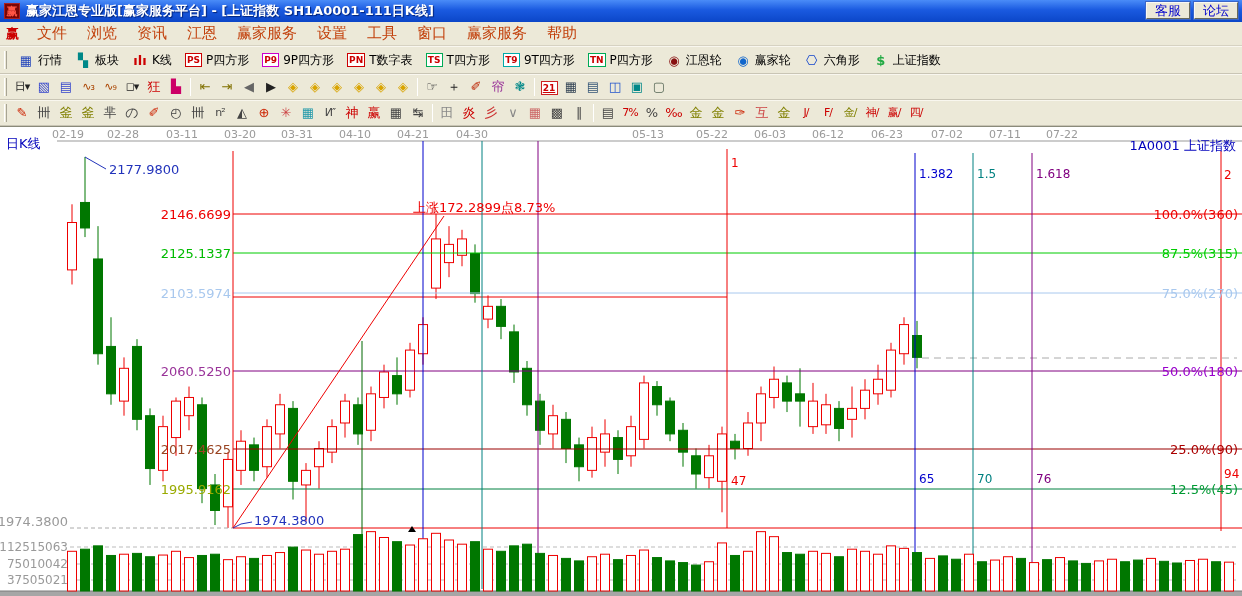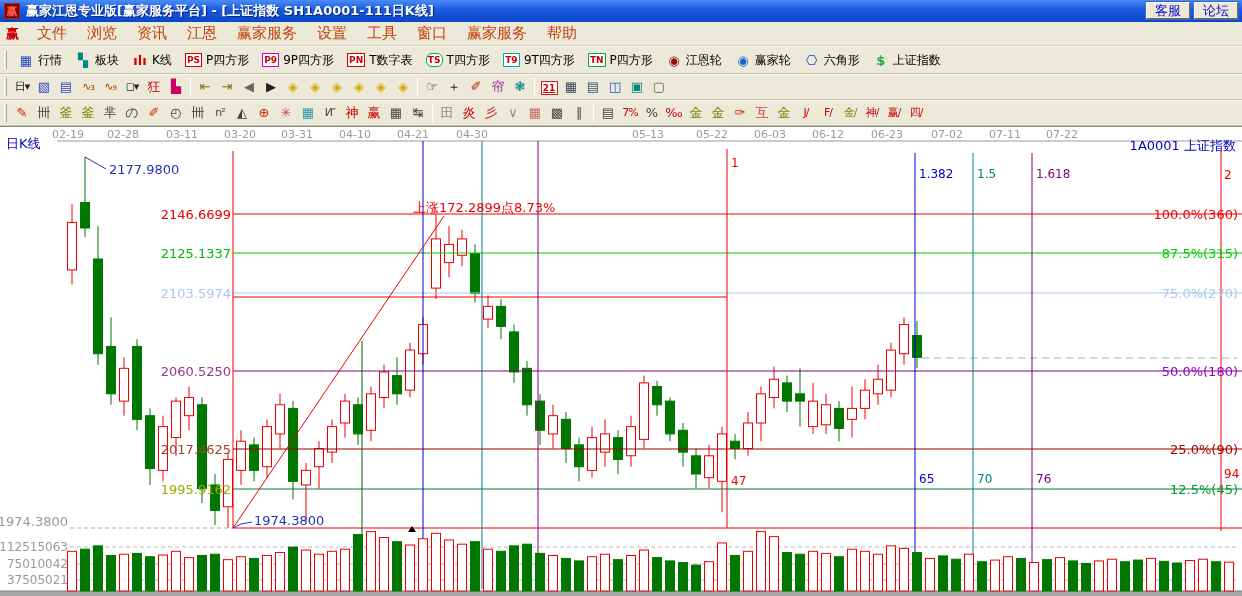--- a/index.html
+++ b/index.html
@@ -88,21 +88,21 @@
       </button>
       <button class="tb1">
         <span class="boxicon" style="border-color: rgb(204, 0, 204);">P9</span>
         <span>9P四方形</span>
       </button>
       <button class="tb1">
         <span class="boxicon" style="border-color: rgb(204, 0, 0); text-align: center;">PN</span>
         <span>T数字表</span>
       </button>
       <button class="tb1">
-        <span class="boxicon" style="border-color: rgb(0, 170, 85); border-radius: 6px;">TS</span>
+        <span class="boxicon" style="border-color: rgb(0, 170, 85);">TS</span>
         <span>T四方形</span>
       </button>
       <button class="tb1">
         <span class="boxicon" style="border-color: rgb(0, 170, 170);">T9</span>
         <span>9T四方形</span>
       </button>
       <button class="tb1">
         <span class="boxicon" style="border-color: rgb(0, 170, 85);">TN</span>
         <span>P四方形</span>
       </button>

